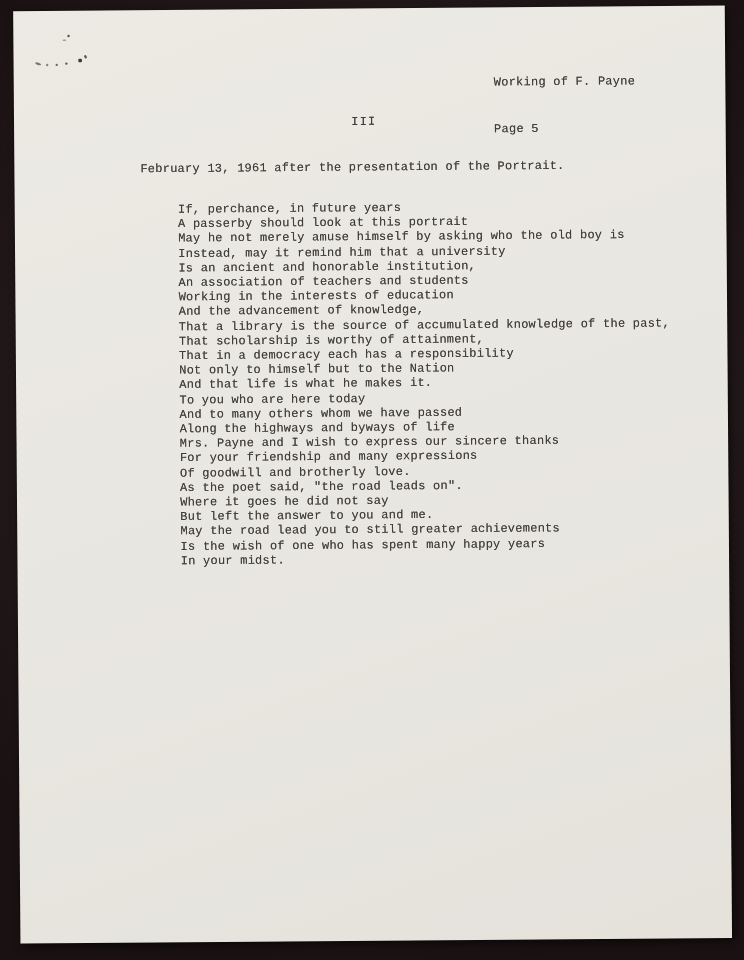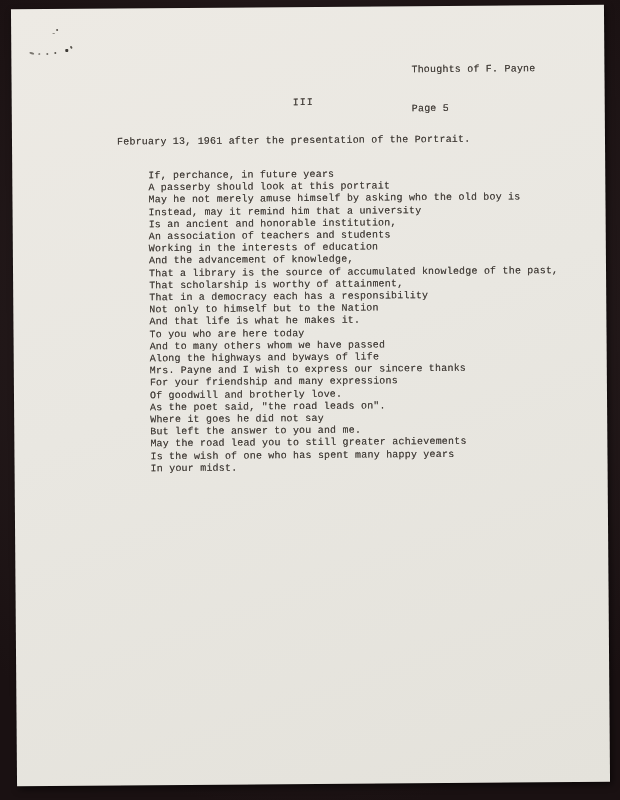--- a/index.html
+++ b/index.html
@@ -88,21 +88,21 @@
       <span class="speck b"></span>
       <span class="speck c"></span>
       <span class="speck d"></span>
       <span class="speck e"></span>
       <span class="speck f"></span>
       <span class="speck g"></span>
       <span class="speck h"></span>
     </div>
 
     <div class="typed header-block">
-      <div>Thoughts of F. Payne</div>
+      <div>Working of F. Payne</div>
       <div>Page 5</div>
     </div>
 
     <div class="typed section-numeral">III</div>
 
     <div class="typed dateline">February 13, 1961 after the presentation of the Portrait.</div>
 
     <div class="typed poem"><div>If, perchance, in future years</div><div>A passerby should look at this portrait</div><div>May he not merely amuse himself by asking who the old boy is</div><div>Instead, may it remind him that a university</div><div>Is an ancient and honorable institution,</div><div>An association of teachers and students</div><div>Working in the interests of education</div><div>And the advancement of knowledge,</div><div>That a library is the source of accumulated knowledge of the past,</div><div>That scholarship is worthy of attainment,</div><div>That in a democracy each has a responsibility</div><div>Not only to himself but to the Nation</div><div>And that life is what he makes it.</div><div>To you who are here today</div><div>And to many others whom we have passed</div><div>Along the highways and byways of life</div><div>Mrs. Payne and I wish to express our sincere thanks</div><div>For your friendship and many expressions</div><div>Of goodwill and brotherly love.</div><div>As the poet said, "the road leads on".</div><div>Where it goes he did not say</div><div>But left the answer to you and me.</div><div>May the road lead you to still greater achievements</div><div>Is the wish of one who has spent many happy years</div><div>In your midst.</div></div>
 
   </div>

